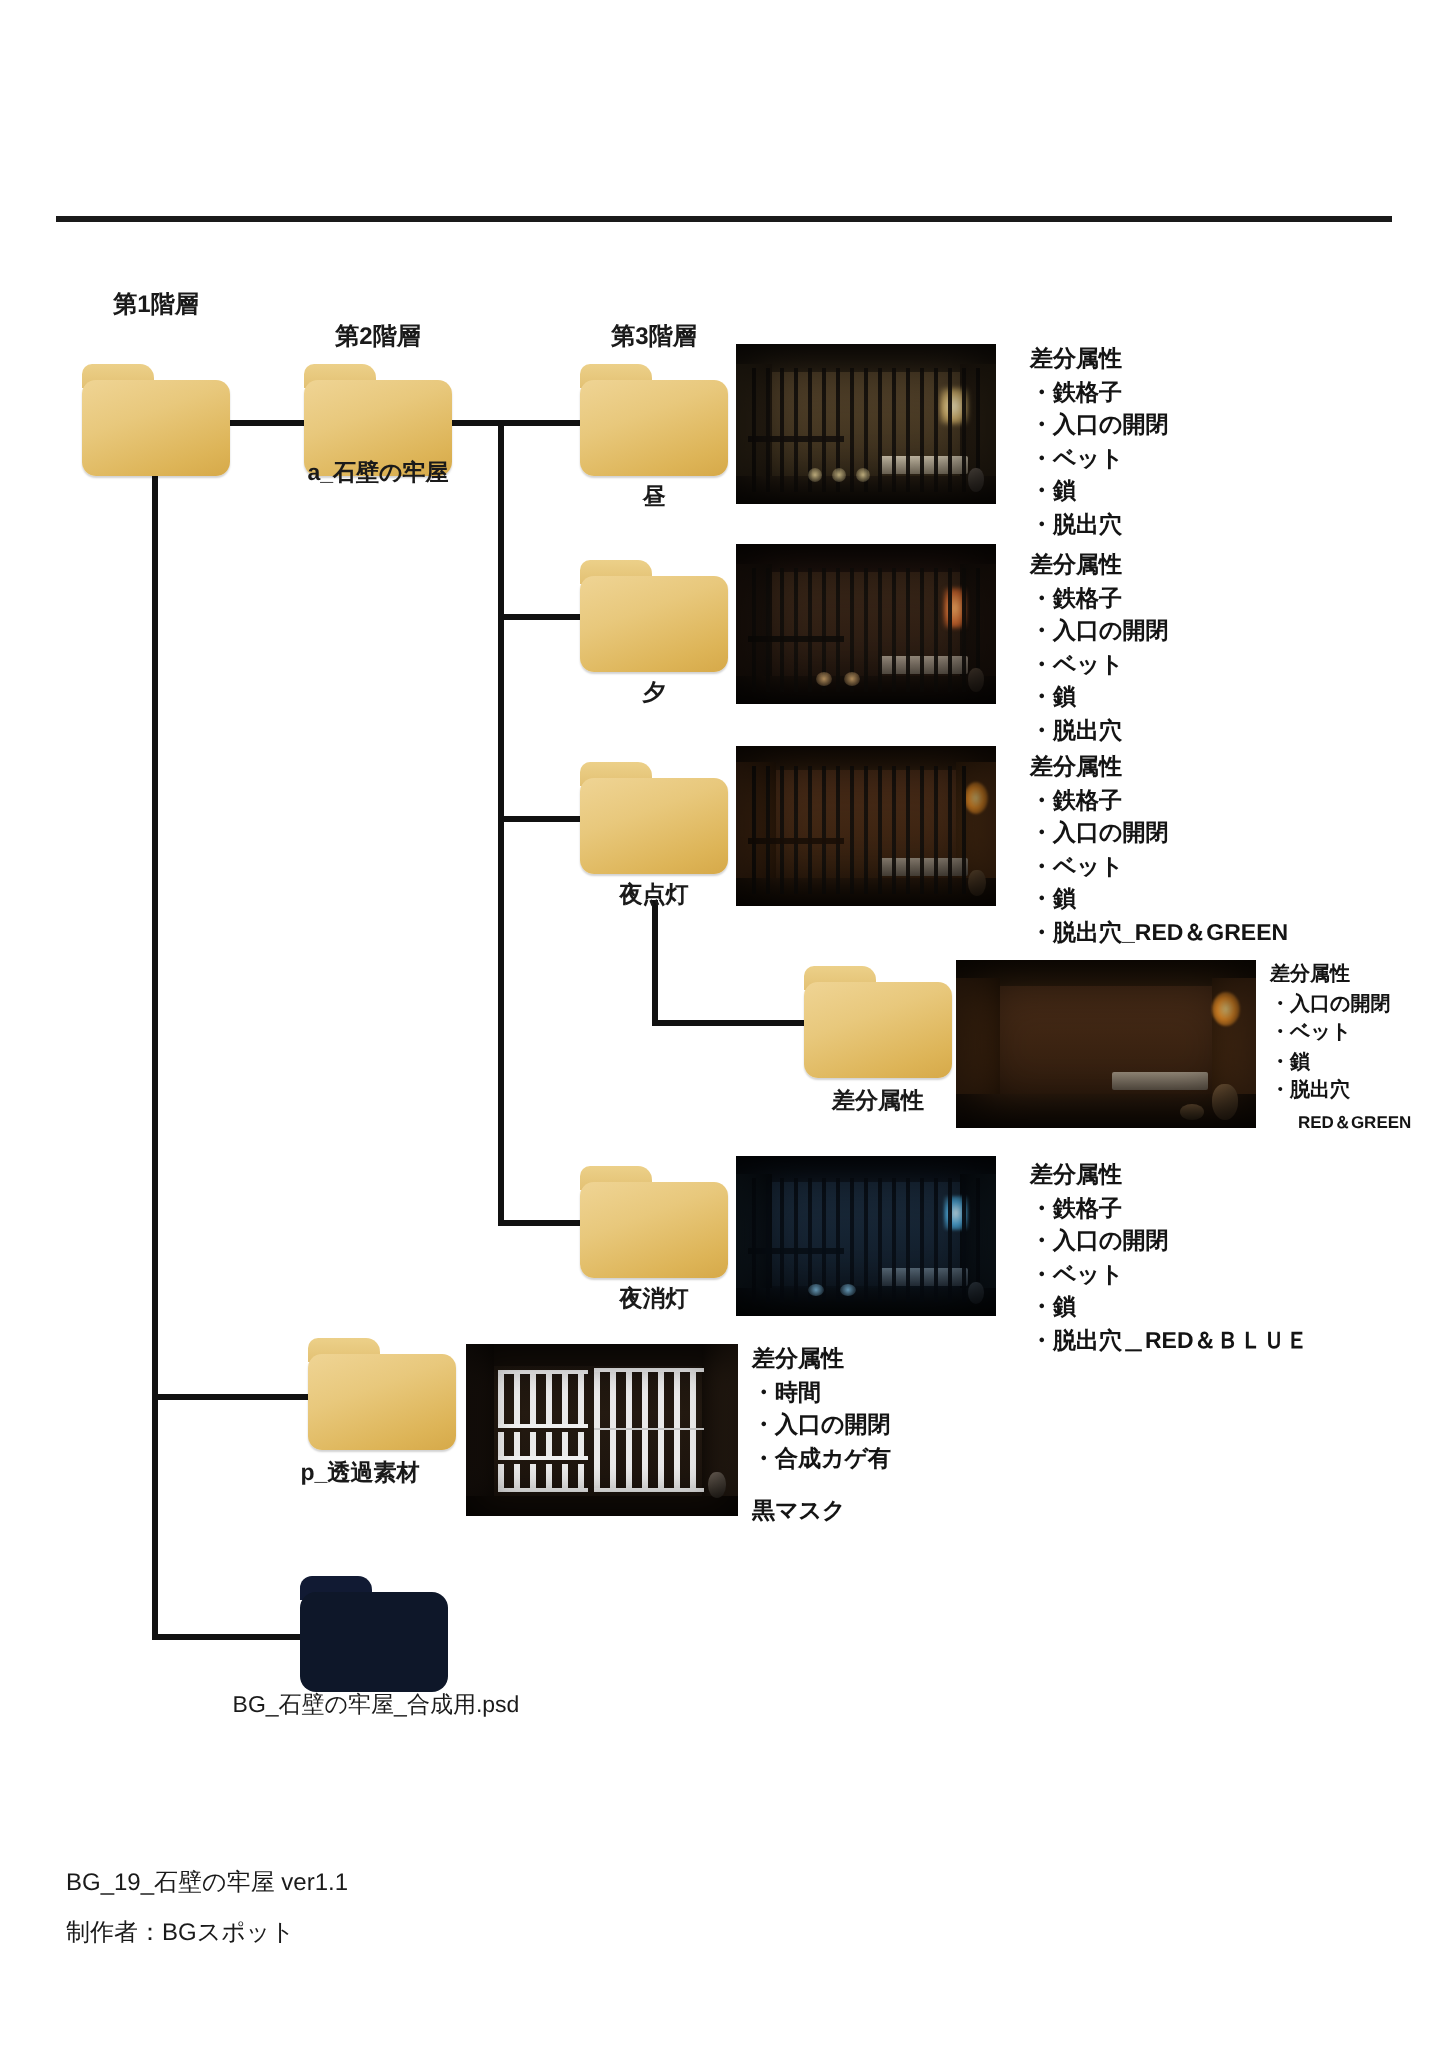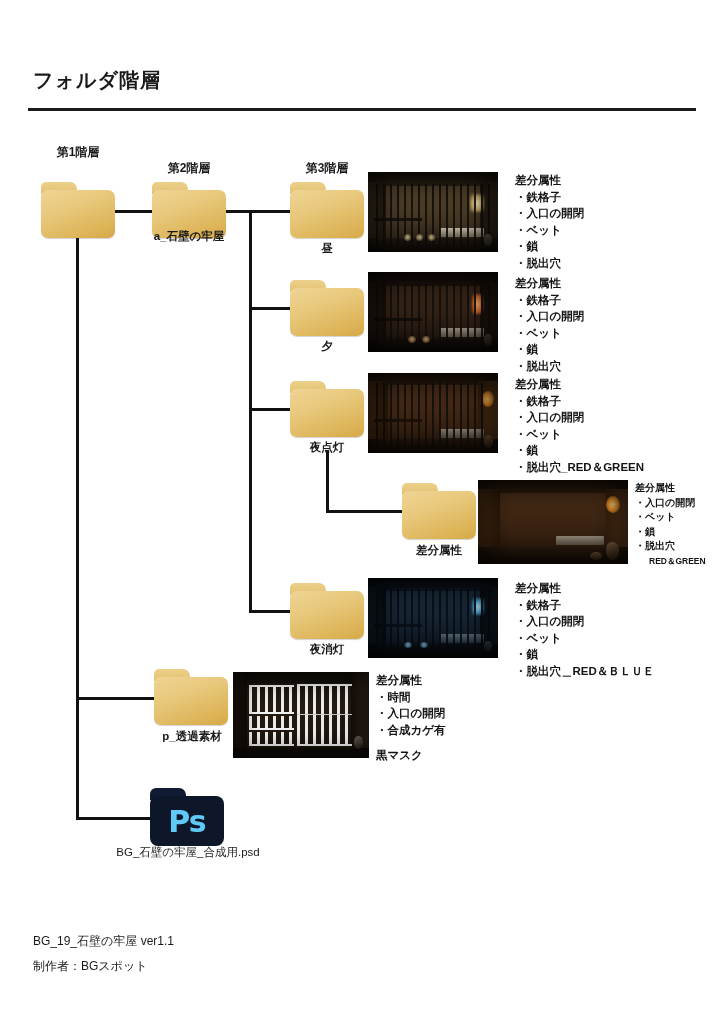--- a/index.html
+++ b/index.html
@@ -203,21 +203,20 @@
     color: #1a1a1a;
     white-space: nowrap;
   }
   .footer-line.bold { font-weight: normal; }
 </style>
 </head>
 <body>
 
 <div id="page">
 
-  <div class="page-title">フォルダ階層</div>
   <div class="title-rule"></div>
 
   <div class="level-label" style="left:41px; top:144px; width:74px;">第1階層</div>
   <div class="level-label" style="left:152px; top:160px; width:74px;">第2階層</div>
   <div class="level-label" style="left:290px; top:160px; width:74px;">第3階層</div>
 
   <div class="line h" style="left:114px; top:210px; width:40px;"></div>
 
   <div class="line v" style="left:76px; top:234px; height:586px;"></div>
 
@@ -273,26 +272,25 @@
   <div class="folder" style="left:290px; top:583px;">
     <div class="tab"></div>
     <div class="body"></div>
   </div>
   <div class="folder-label" style="left:285px; top:642px; width:84px;">夜消灯</div>
 
   <div class="folder" style="left:154px; top:669px;">
     <div class="tab"></div>
     <div class="body"></div>
   </div>
-  <div class="folder-label" style="left:140px; top:729px; width:104px;">p_透過素材</div>
+  <div class="folder-label" style="left:128px; top:729px; width:104px;">p_透過素材</div>
 
   <div class="ps-icon" style="left:150px; top:788px;">
     <div class="ps-tab"></div>
     <div class="ps-body"></div>
-    <div class="ps-text">Ps</div>
   </div>
   <div class="folder-label" style="left:100px; top:845px; width:176px; font-weight:normal; font-size:11.5px;">BG_石壁の牢屋_合成用.psd</div>
 
   <div class="thumb" style="left:368px; top:172px; width:130px; height:80px;">
     <div class="scene" style="background:linear-gradient(180deg,#241c13 0%,#3a2e1f 30%,#43341f 70%,#1d1610 100%);">
       <div class="ceiling" style="left:0;top:0;width:130px;height:16px;background:linear-gradient(180deg,#19130d,#332819);"></div>
       <div class="wall-back" style="left:14px;top:14px;width:104px;height:52px;background:linear-gradient(180deg,#57452c,#3b2f1d);opacity:.95;"></div>
       <div class="sidewallL" style="left:0;top:10px;width:18px;height:62px;background:linear-gradient(90deg,#40331f,#241b11);"></div>
       <div class="sidewallR" style="left:112px;top:10px;width:18px;height:62px;background:linear-gradient(270deg,#3b2e1c,#241b11);"></div>
       <div class="window" style="left:102px;top:22px;width:14px;height:18px;background:radial-gradient(ellipse at center,#f7edc8 0%,#c9a964 55%,rgba(120,90,45,0) 100%);filter:blur(1.2px);"></div>

